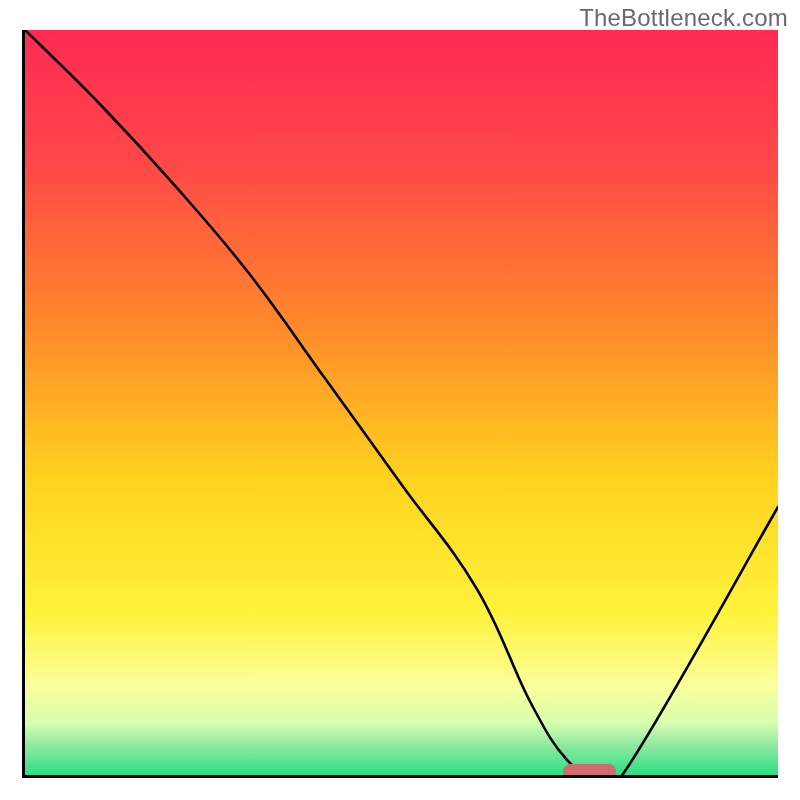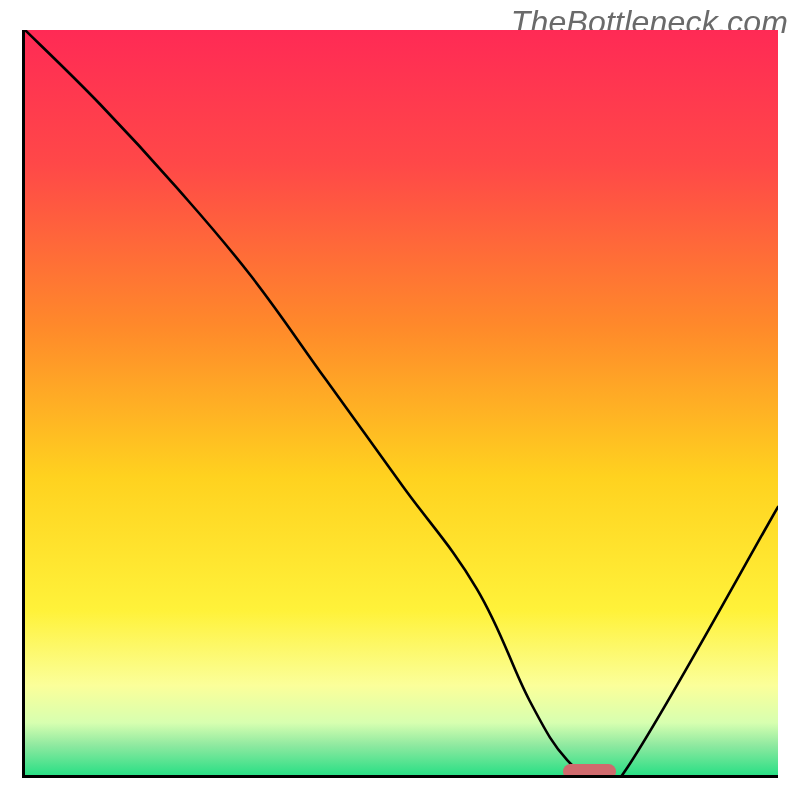--- a/index.html
+++ b/index.html
@@ -13,25 +13,24 @@
   .wrap {
     position: relative;
     width: 800px;
     height: 800px;
   }
   .watermark {
     position: absolute;
     top: 4px;
     right: 12px;
     color: #6a6a6a;
-    font-size: 32px;
+    font-size: 24px;
     font-weight: 400;
     letter-spacing: 0.2px;
     user-select: none;
-    font-style: italic;
   }
   .plot-frame {
     position: absolute;
     left: 22px;
     top: 30px;
     width: 756px;
     height: 748px;
     border-left: 3px solid #000;
     border-bottom: 3px solid #000;
     box-sizing: border-box;

